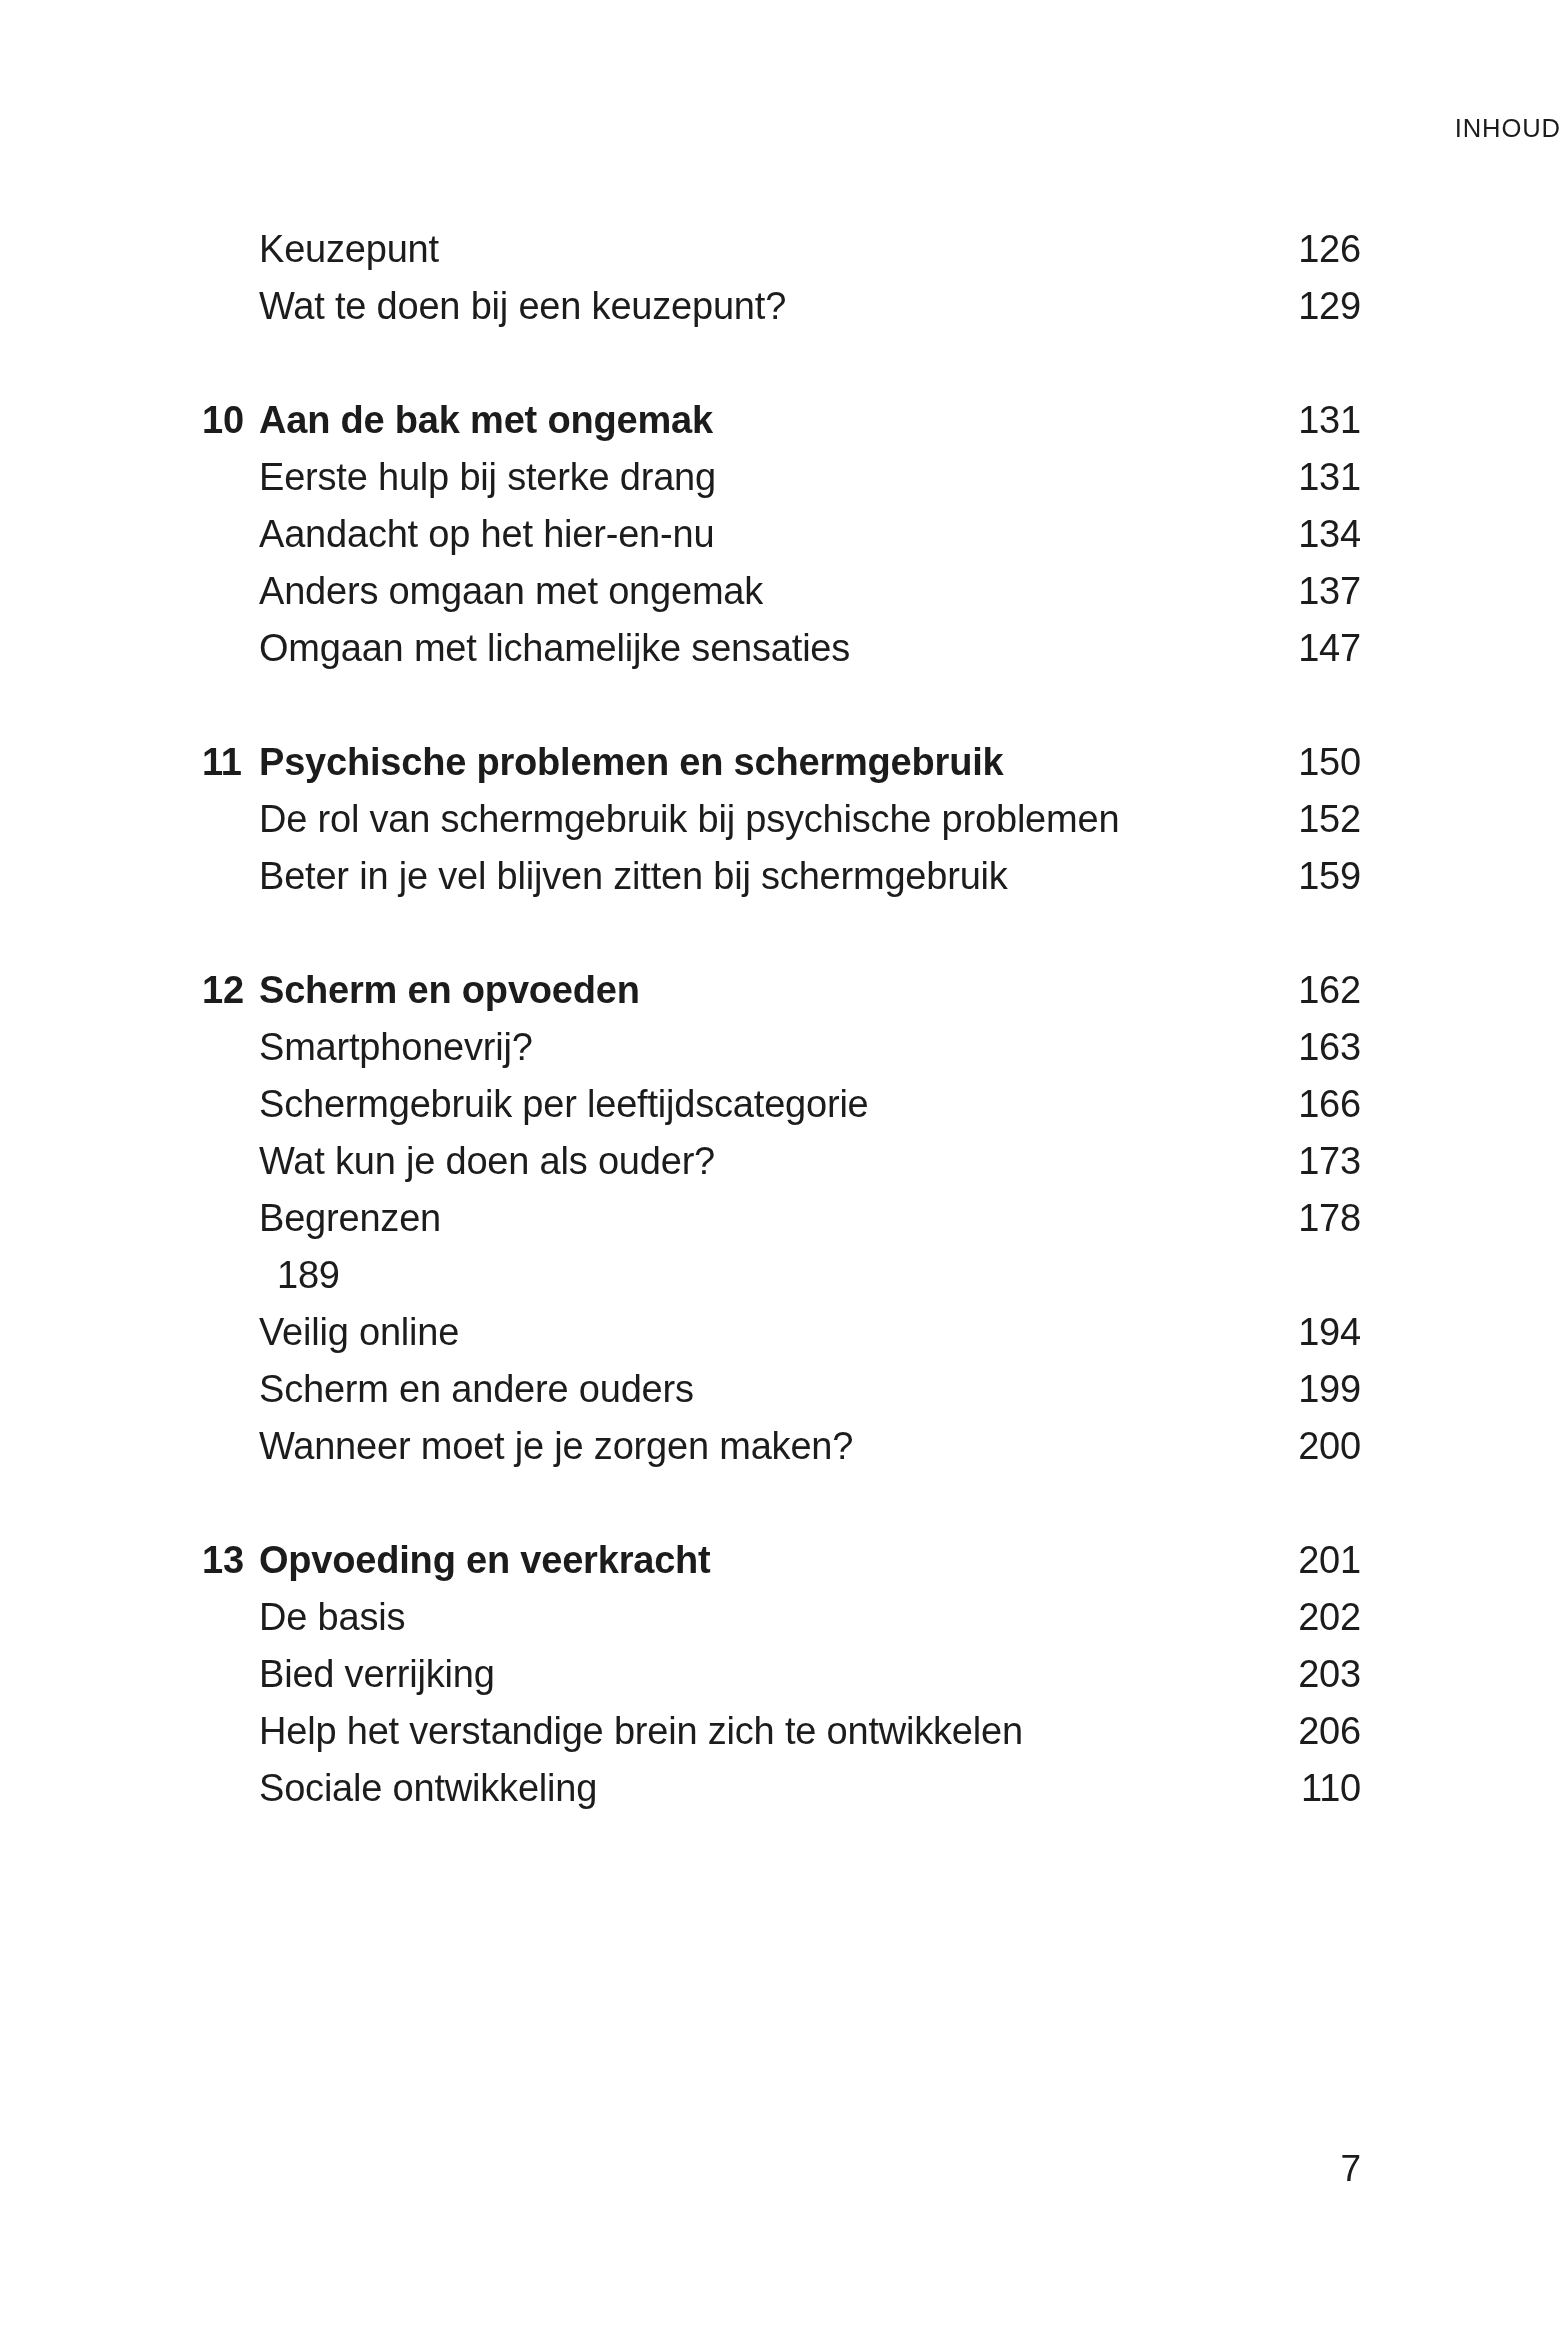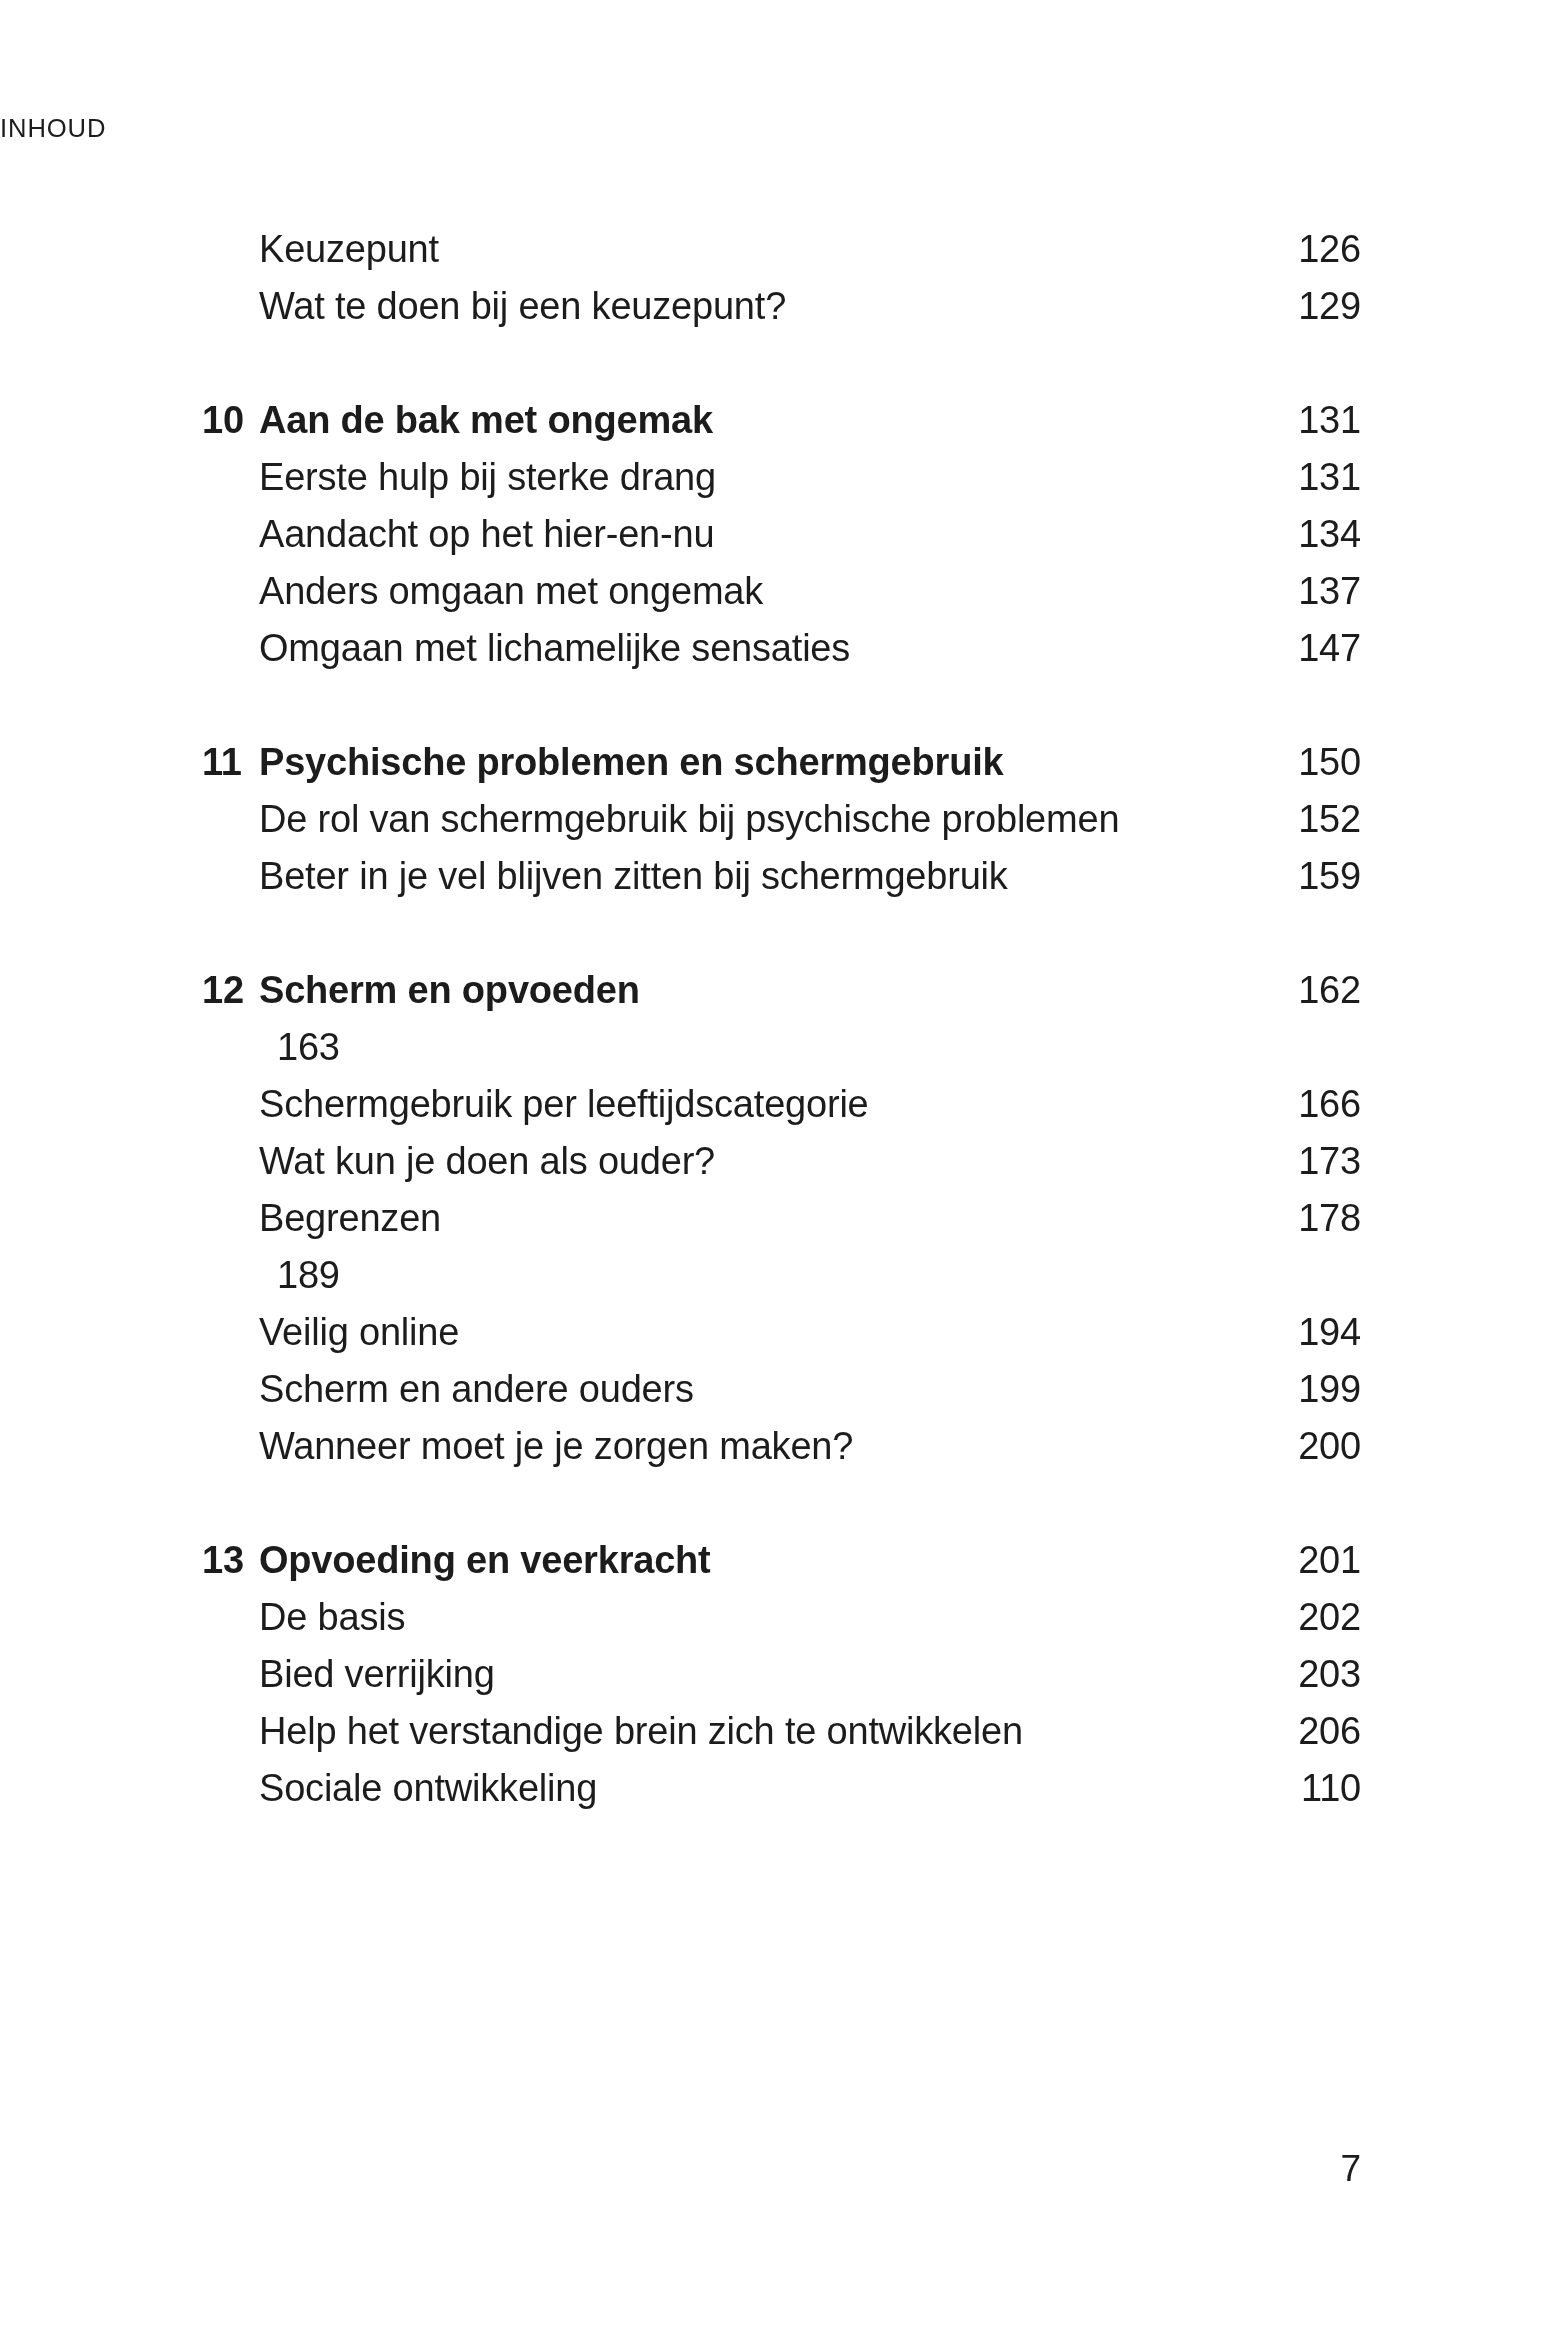--- a/index.html
+++ b/index.html
@@ -15,21 +15,21 @@
     width: 1561px;
     height: 2352px;
     background: #ffffff;
     overflow: hidden;
   }
   .running-head {
     position: absolute;
     top: 114px;
     left: 0;
     width: 100%;
-    text-align: left;
+    text-align: right;
     font-size: 25.6px;
     line-height: 28px;
     letter-spacing: 0.9px;
     color: #1c1c1c;
   }
   .toc {
     position: absolute;
     top: 221px;
     left: 202px;
     width: 1159px;
@@ -131,20 +131,21 @@
         </div>
       </div>
       <div class="toc-group">
         <div class="row chapter">
           <span class="num">12</span>
           <span class="title">Scherm en opvoeden</span>
           <span class="pageno">162</span>
         </div>
         <div class="row entry">
           <span class="num"></span>
+          <span class="title">Smartphonevrij?</span>
           <span class="pageno">163</span>
         </div>
         <div class="row entry">
           <span class="num"></span>
           <span class="title">Schermgebruik per leeftijdscategorie</span>
           <span class="pageno">166</span>
         </div>
         <div class="row entry">
           <span class="num"></span>
           <span class="title">Wat kun je doen als ouder?</span>

